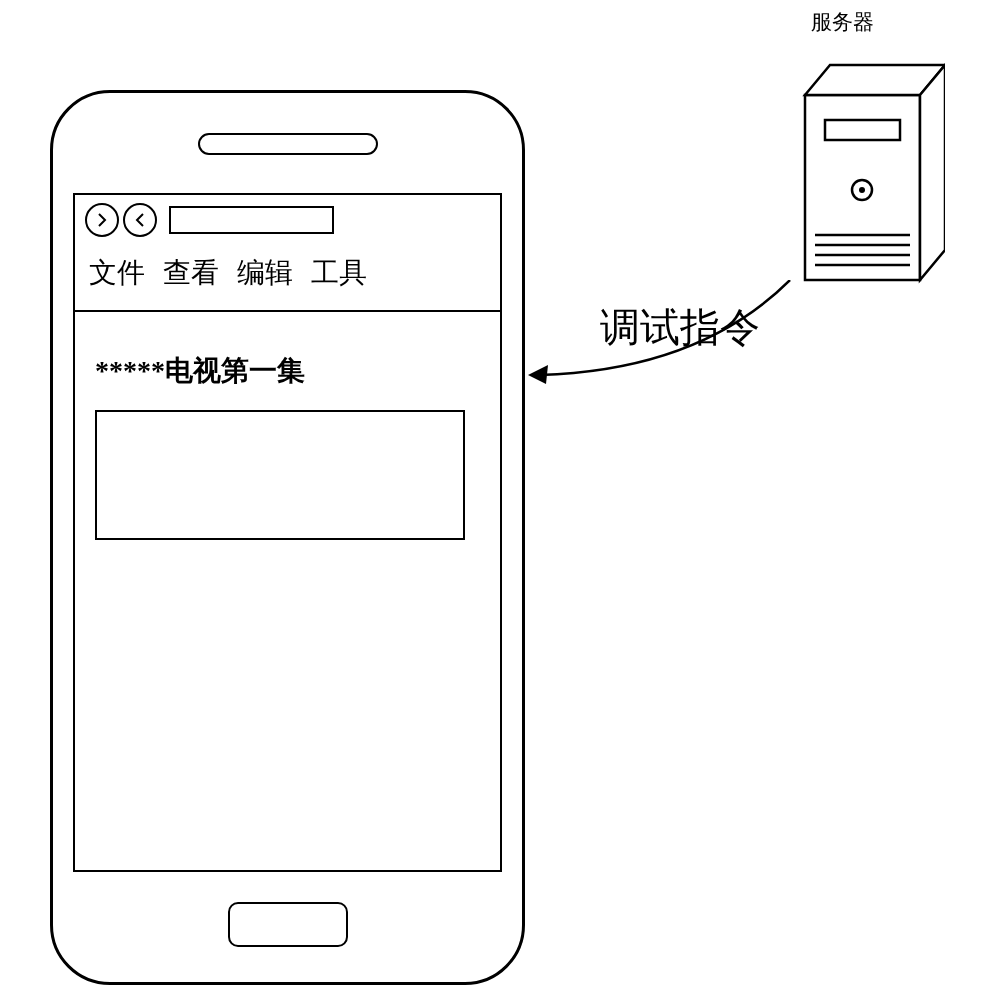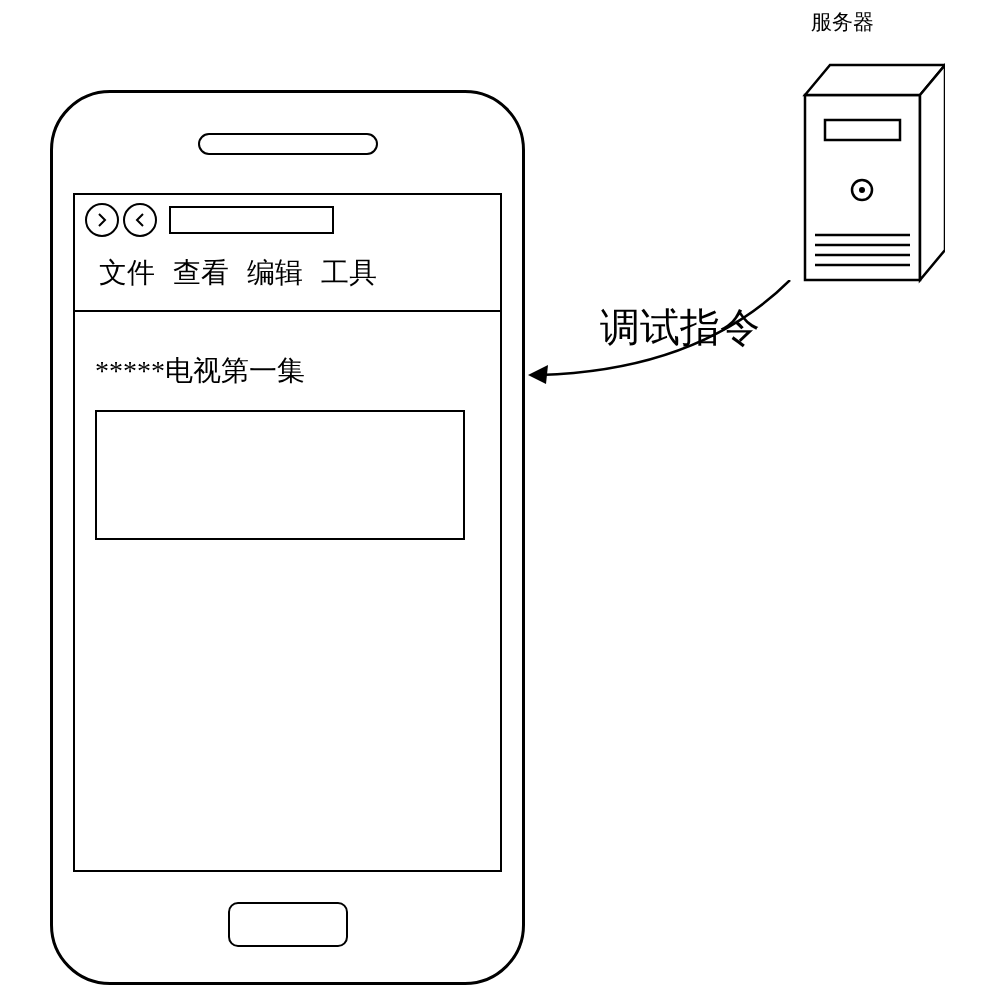--- a/index.html
+++ b/index.html
@@ -87,29 +87,30 @@
     .url-bar {
       width: 165px;
       height: 28px;
       border: 2px solid black;
       margin-left: 8px;
     }
     
     
     .menu-bar {
       border-bottom: 2px solid black;
-      padding: 12px 12px 18px 24px;
+      padding: 12px 12px 18px 14px;
       font-size: 28px;
       display: flex;
       gap: 18px;
     }
     
     
     .content {
       padding: 40px 4px 20px 20px;
+      font-weight: bold;
     }
     
     .content-title {
       font-size: 28px;
       margin-bottom: 20px;
     }
     
     .video-box {
       width: 370px;
       height: 130px;

